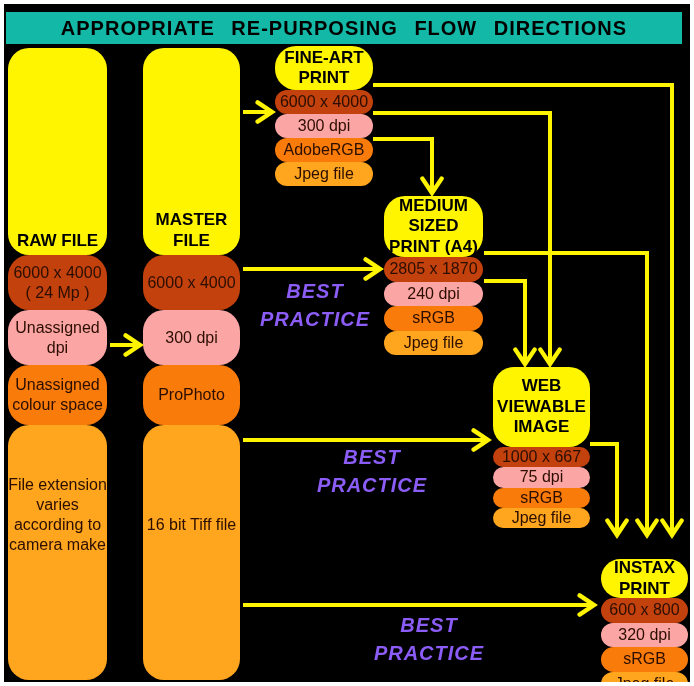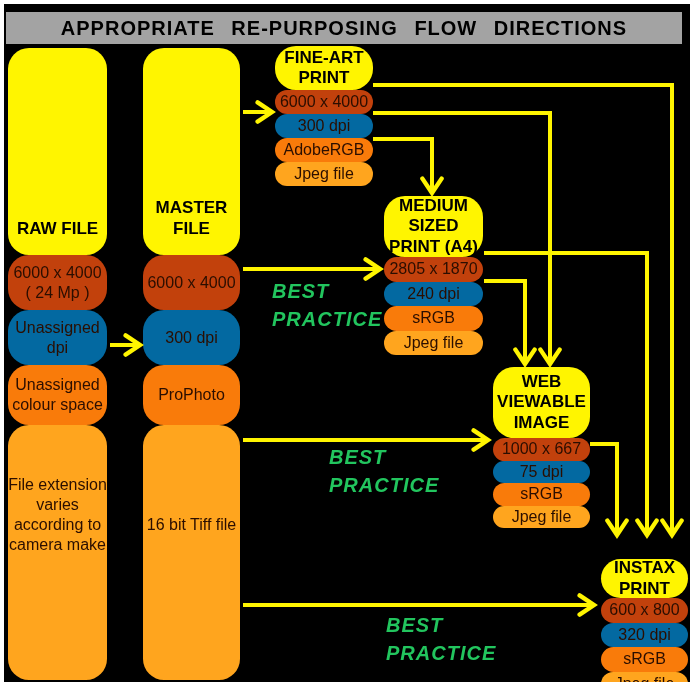--- a/index.html
+++ b/index.html
@@ -3,39 +3,39 @@
 <meta charset="utf-8">
 <style>
   html,body{margin:0;padding:0;background:#222;}
   .canvas{
     position:relative;width:694px;height:686px;background:#000;
     font-family:"Liberation Sans",sans-serif;overflow:hidden;
   }
   .frame{position:absolute;inset:0;border:4px solid #fff;pointer-events:none;z-index:10;}
   .banner{
     position:absolute;left:6px;top:12px;width:676px;height:32px;
-    background:#a3a3a3;display:flex;align-items:center;justify-content:center;
+    background:#14b8a6;display:flex;align-items:center;justify-content:center;
     font-weight:bold;font-size:20px;letter-spacing:1px;word-spacing:10px;color:#000;
   }
   .col,.box{position:absolute;display:flex;flex-direction:column;}
   .cell{
     display:flex;align-items:center;justify-content:center;text-align:center;
     white-space:pre;font-size:16px;line-height:1.25;color:#2b0e00;border-radius:21px;
   }
   .hdr{background:#FFF500;font-weight:bold;font-size:17px;line-height:1.2;color:#000;}
-  .col-hdr{align-items:flex-end;padding-bottom:16px;box-sizing:border-box;}
+  .col-hdr{align-items:flex-end;padding-bottom:4px;box-sizing:border-box;}
   .c-amber{background:#c2410c;}
-  .c-orange{background:#0369a1;}
+  .c-orange{background:#fca5a5;}
   .c-deep{background:#F97B0A;}
   .c-light{background:#FFA51E;}
   .pad-top{align-items:flex-start;box-sizing:border-box;}
   .bp{
-    position:absolute;width:150px;text-align:left;white-space:pre;
-    color:#22c55e;font-weight:bold;font-style:italic;font-size:20px;
-    letter-spacing:1px;line-height:1.4;margin-left:32px;
+    position:absolute;width:150px;text-align:center;white-space:pre;
+    color:#8b5cf6;font-weight:bold;font-style:italic;font-size:20px;
+    letter-spacing:1px;line-height:1.4;
   }
   .arrows{position:absolute;left:0;top:0;pointer-events:none;}
 </style>
 </head>
 <body>
 
 <div class="canvas">
 
   <div class="banner">APPROPRIATE RE-PURPOSING FLOW DIRECTIONS</div>
 
@@ -75,21 +75,21 @@
     <div class="cell hdr" style="height:61px">MEDIUM
 SIZED
 PRINT (A4)</div>
     <div class="cell c-amber" style="flex:1">2805 x 1870</div>
     <div class="cell c-orange" style="flex:1">240 dpi</div>
     <div class="cell c-deep" style="flex:1">sRGB</div>
     <div class="cell c-light" style="flex:1">Jpeg file</div>
   </div>
 
   <div class="box" style="left:493px;top:367px;width:97px;height:161px">
-    <div class="cell hdr" style="height:71px">WEB
+    <div class="cell hdr" style="height:80px">WEB
 VIEWABLE
 IMAGE</div>
     <div class="cell c-amber" style="flex:1">1000 x 667</div>
     <div class="cell c-orange" style="flex:1">75 dpi</div>
     <div class="cell c-deep" style="flex:1">sRGB</div>
     <div class="cell c-light" style="flex:1">Jpeg file</div>
   </div>
 
   <div class="box" style="left:601px;top:559px;width:87px;height:137px">
     <div class="cell hdr" style="height:39px">INSTAX

